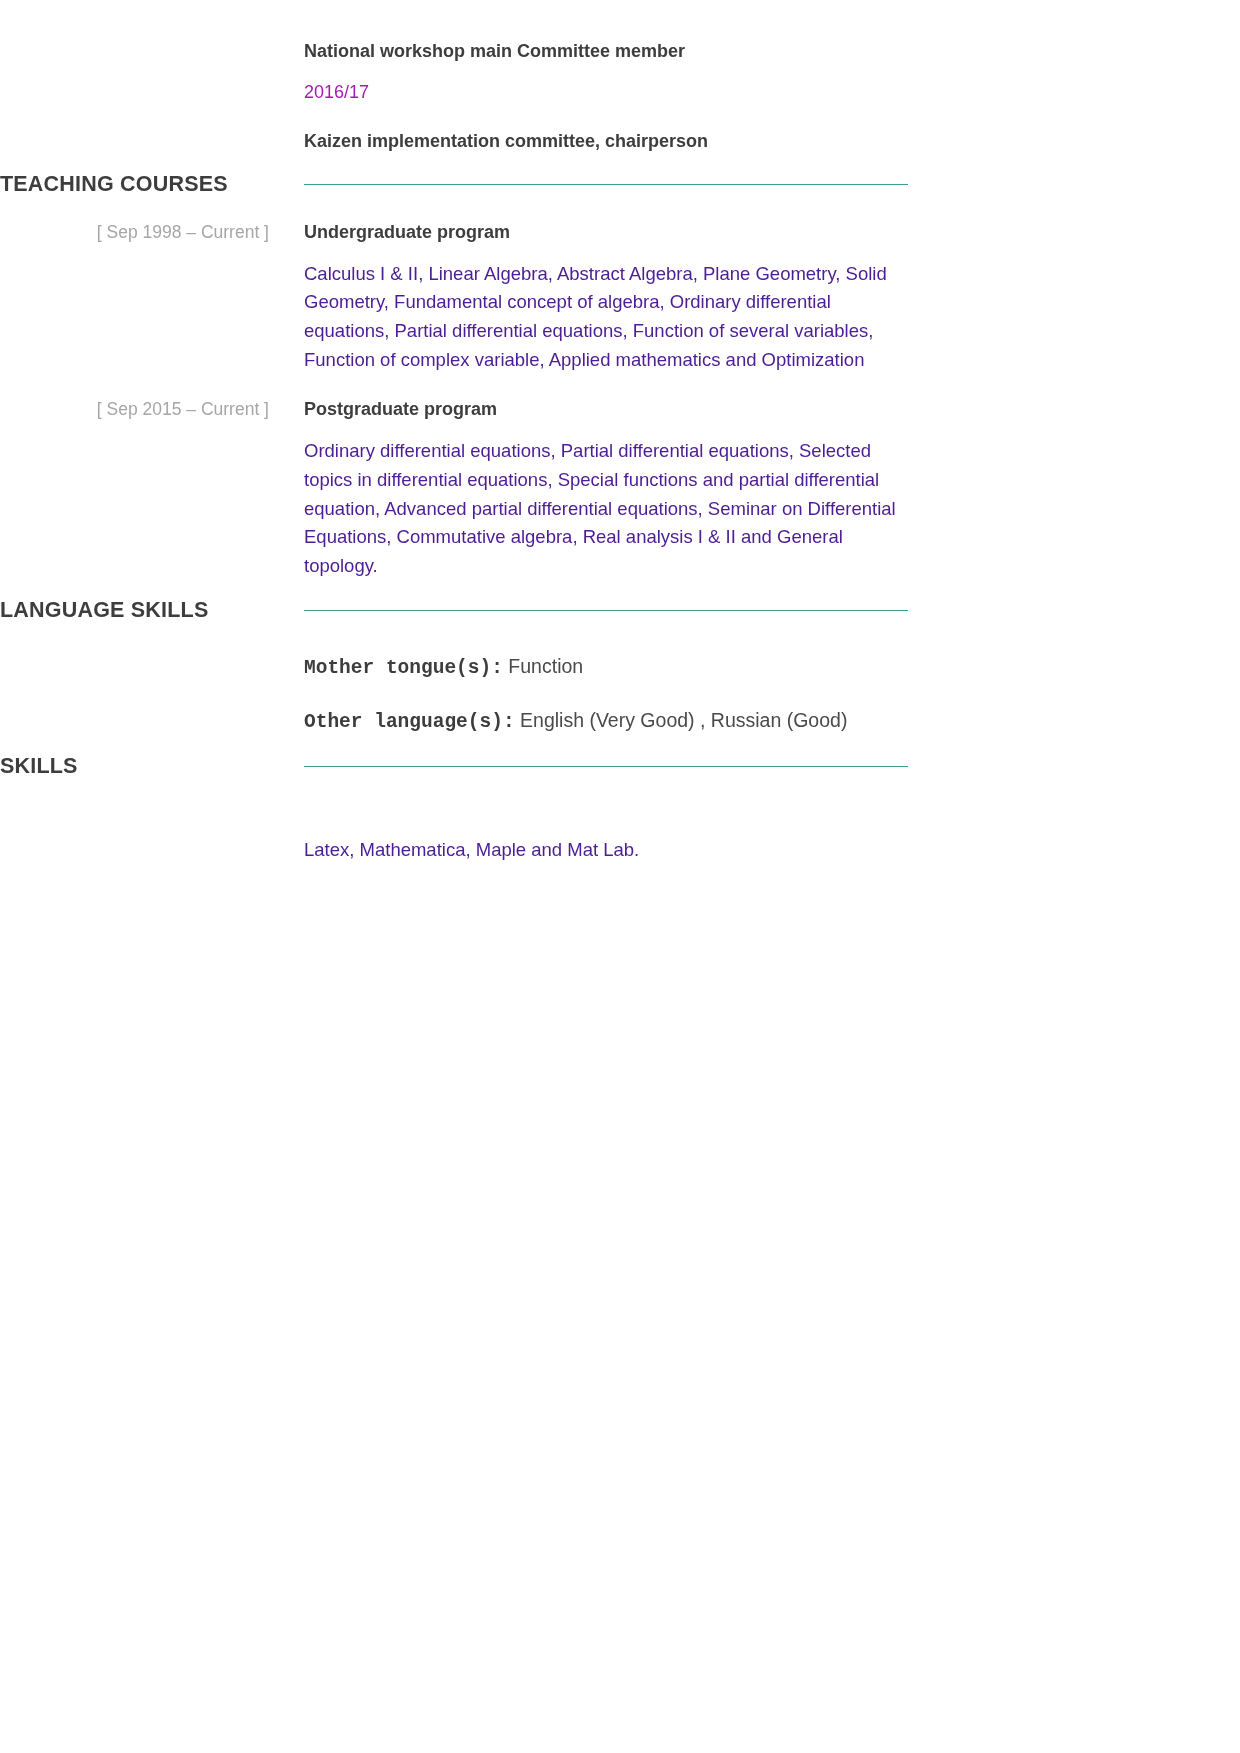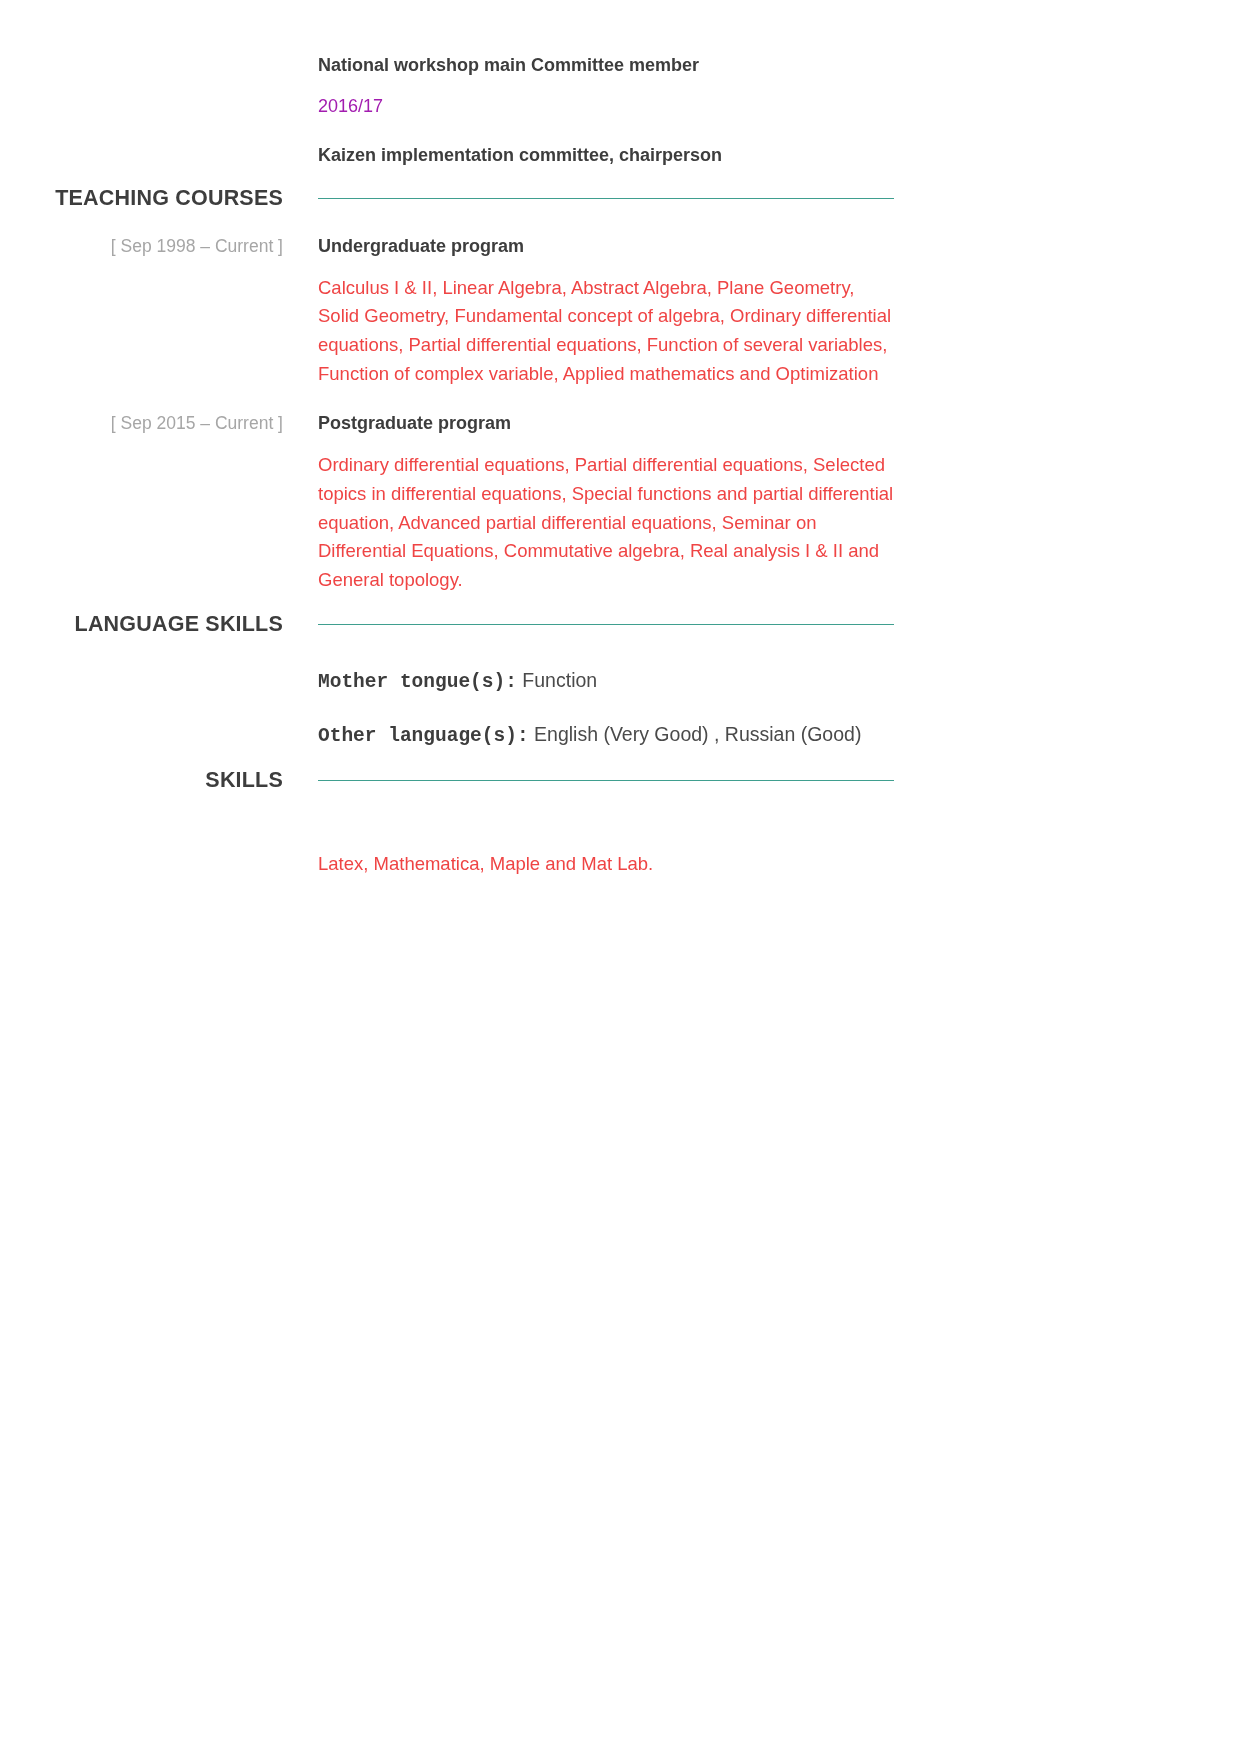--- a/index.html
+++ b/index.html
@@ -11,21 +11,21 @@
     width: 1240px;
     height: 1753px;
     font-family: "Liberation Sans", sans-serif;
     color: #3f3f3f;
     position: relative;
     overflow: hidden;
   }
   .page {
     width: 1068px;
     min-height: 1753px;
-    padding: 14px;
+    padding: 0;
     box-sizing: border-box;
     position: relative;
   }
 
   
   .row {
     display: flex;
     align-items: flex-start;
     width: 100%;
   }
@@ -48,21 +48,20 @@
     display: flex;
     align-items: center;
     width: 100%;
     margin-top: 18px;
   }
   .section-title {
     width: 283px;
     min-width: 283px;
     box-sizing: border-box;
     padding-right: 14px;
-    text-align: right;
     font-size: 21.5px;
     font-weight: bold;
     color: #3d3d3d;
     letter-spacing: 0.2px;
     line-height: 1.1;
   }
   .section-rule-wrap {
     flex: 1;
     box-sizing: border-box;
     padding-left: 21px;
@@ -87,21 +86,21 @@
     color: #3d3d3d;
     line-height: 1.5;
   }
   .entry-sub {
     font-size: 18px;
     color: #a21caf;
     line-height: 1.5;
   }
   .body-text {
     font-size: 18.5px;
-    color: #ef4444;
+    color: #4c1d95;
     line-height: 1.55;
   }
   .lang-line {
     font-size: 19.5px;
     color: #4a4a4a;
     line-height: 1.5;
   }
   .lang-line b {
     color: #3d3d3d;
     font-weight: bold;

